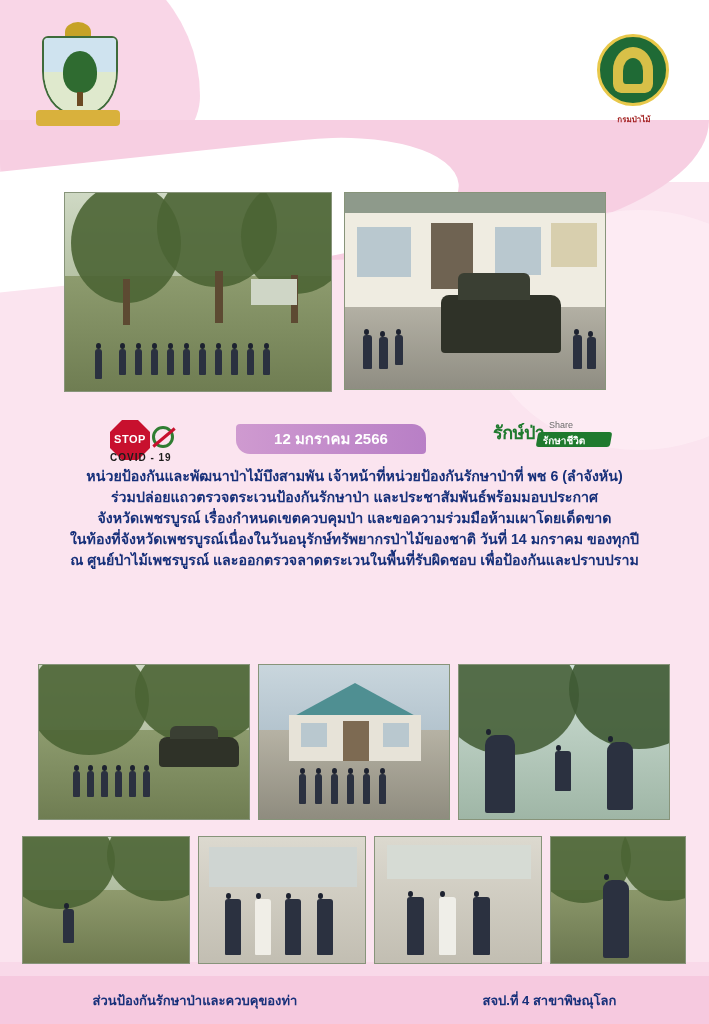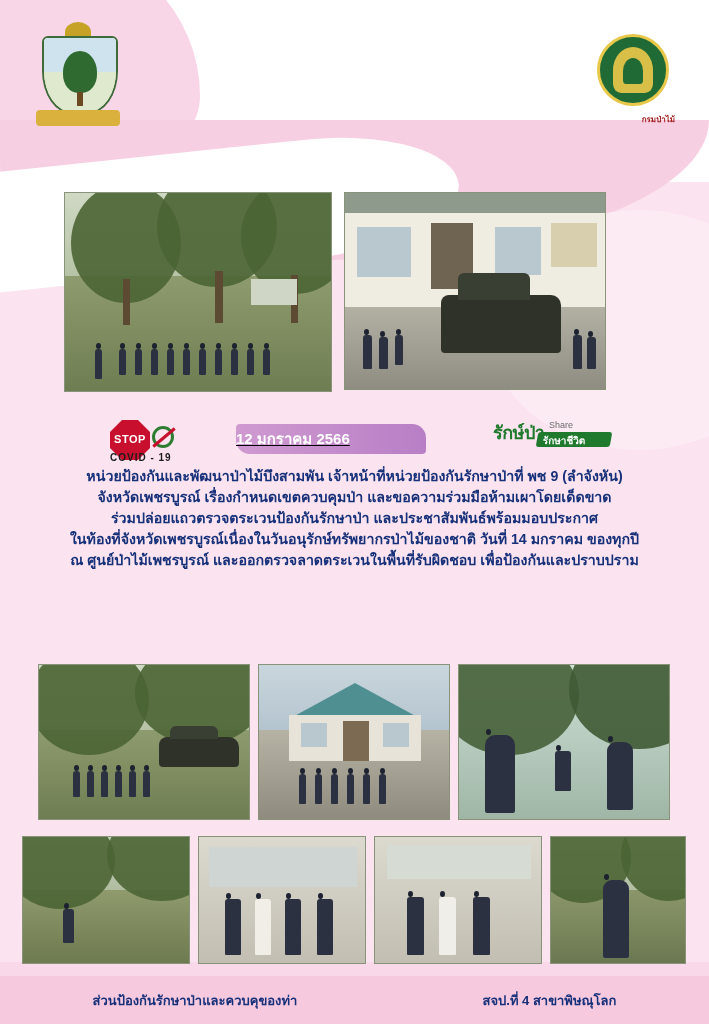--- a/index.html
+++ b/index.html
@@ -160,21 +160,21 @@
     left: 50%; top: 52%;
     transform: translate(-50%, -50%);
     width: 20px; height: 26px;
     background: #1f6a35;
     border-radius: 50% 50% 15% 15%;
   }
   .logo-right .rf-label {
     position: absolute;
     left: 0; bottom: 0;
     width: 82px;
-    text-align: right;
+    text-align: center;
     font-size: 8px;
     color: #a11c1c;
     font-weight: bold;
   }
   .title-main {
     position: absolute;
     left: 118px; top: 74px;
     width: 470px;
     text-align: center;
     font-size: 28px;
@@ -319,21 +319,21 @@
     letter-spacing: 1px;
   }
   .date-pill {
     position: absolute;
     left: 236px; top: 424px;
     width: 190px; height: 30px;
     background: linear-gradient(90deg, #cf9ad0, #b87fc6);
     border-radius: 4px 14px 4px 14px;
     display: flex;
     align-items: center;
-    text-decoration: underline;
+    justify-content: center;
   }
   .date-pill span {
     color: #ffffff;
     font-size: 15px;
     font-weight: bold;
   }
   .rakpa-logo {
     position: absolute;
     right: 96px; top: 418px;
     width: 120px; height: 36px;
@@ -485,23 +485,23 @@
 
   <div class="rakpa-logo">
     <div class="rp-main">รักษ์ป่า</div>
     <div class="rp-sub">Share</div>
     <div class="rp-band">
       <span>รักษาชีวิต</span>
     </div>
   </div>
 
   <div class="body-text">
-    <p>หน่วยป้องกันและพัฒนาป่าไม้บึงสามพัน เจ้าหน้าที่หน่วยป้องกันรักษาป่าที่ พช 9 (ลำจังหัน)</p>
+    <p>หน่วยป้องกันและพัฒนาป่าไม้บึงสามพัน เจ้าหน้าที่หน่วยป้องกันรักษาป่าที่ พช 6 (ลำจังหัน)</p>
+    <p>ร่วมปล่อยแถวตรวจตระเวนป้องกันรักษาป่า และประชาสัมพันธ์พร้อมมอบประกาศ</p>
     <p>จังหวัดเพชรบูรณ์ เรื่องกำหนดเขตควบคุมป่า และขอความร่วมมือห้ามเผาโดยเด็ดขาด</p>
-    <p>ร่วมปล่อยแถวตรวจตระเวนป้องกันรักษาป่า และประชาสัมพันธ์พร้อมมอบประกาศ</p>
     <p>ในท้องที่จังหวัดเพชรบูรณ์เนื่องในวันอนุรักษ์ทรัพยากรป่าไม้ของชาติ วันที่ 14 มกราคม ของทุกปี</p>
     <p>ณ ศูนย์ป่าไม้เพชรบูรณ์ และออกตรวจลาดตระเวนในพื้นที่รับผิดชอบ เพื่อป้องกันและปราบปราม</p>
   </div>
 
   <div class="photo" style="left:38px; top:664px; width:212px; height:156px;">
     <div class="ph-sky"></div>
     <div class="ph-ground"></div>
     <div class="ph-tree" style="left:-10px; top:-20px; width:120px; height:110px;"></div>
     <div class="ph-tree" style="left:96px; top:-24px; width:130px; height:104px;"></div>
     <div class="ph-car" style="left:120px; top:72px; width:80px; height:30px;"></div>

